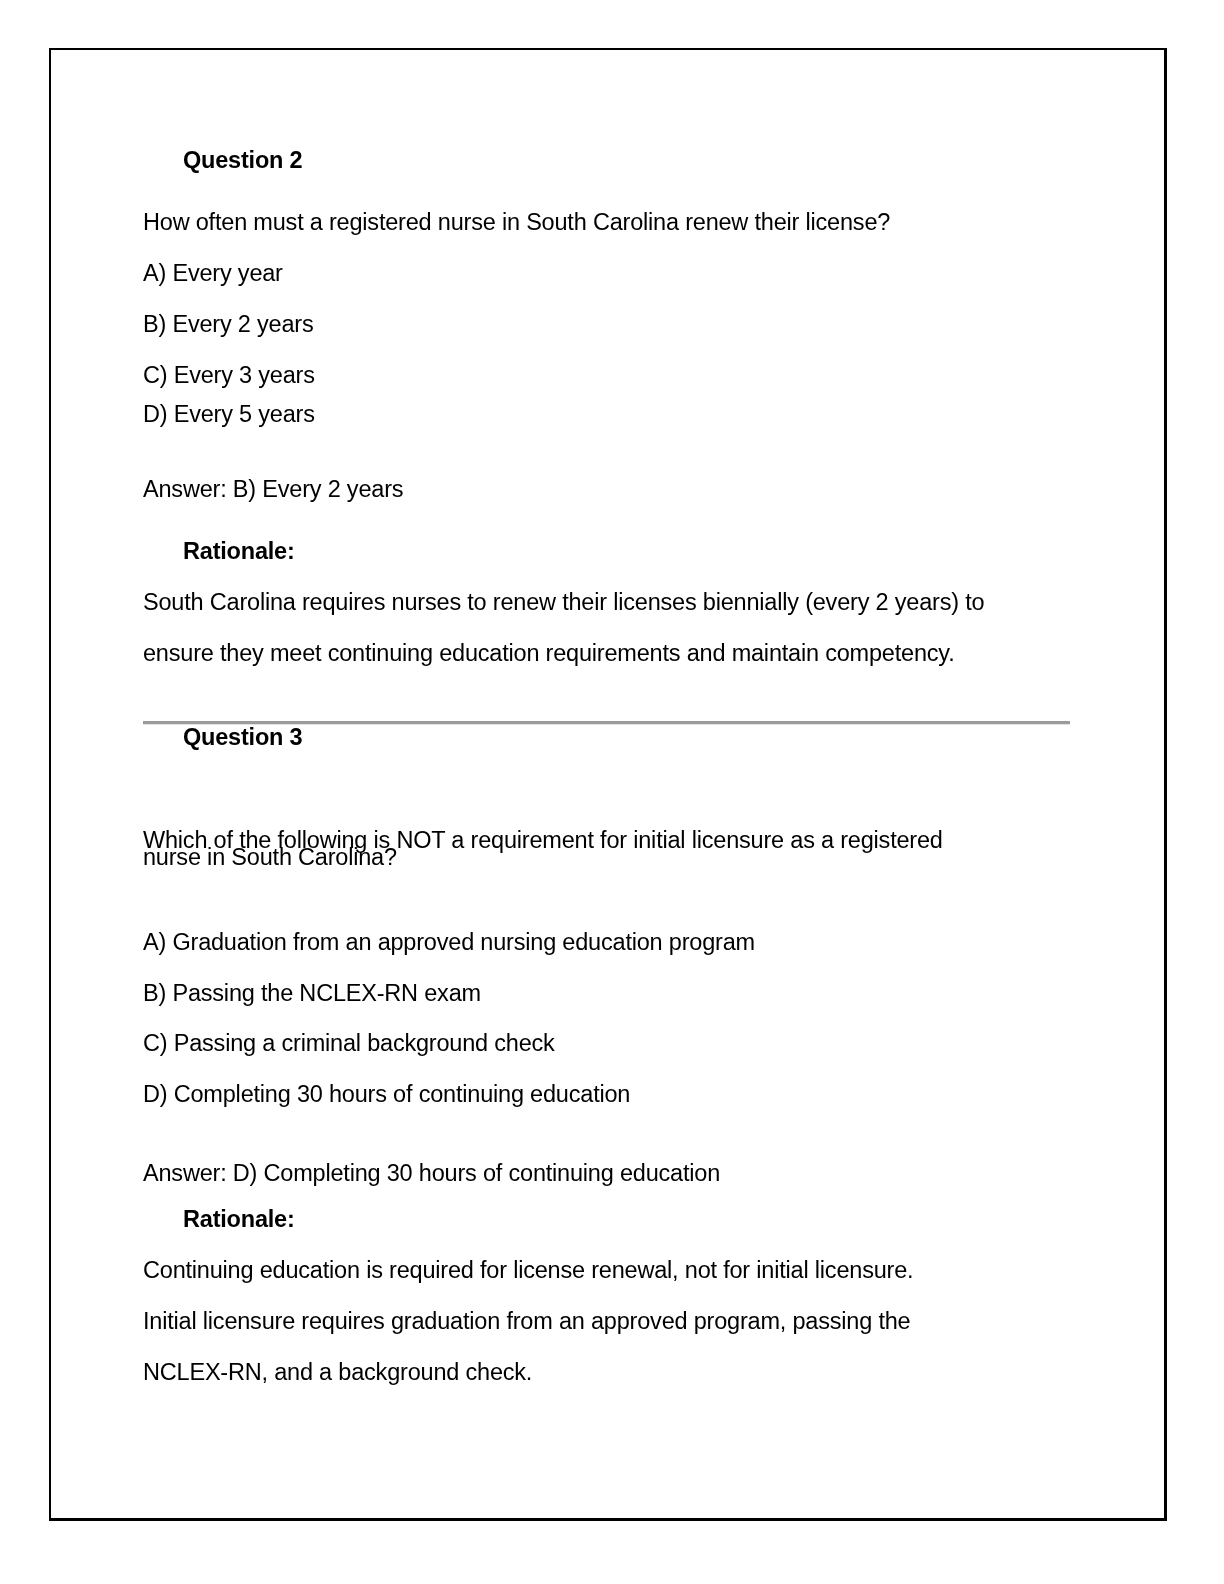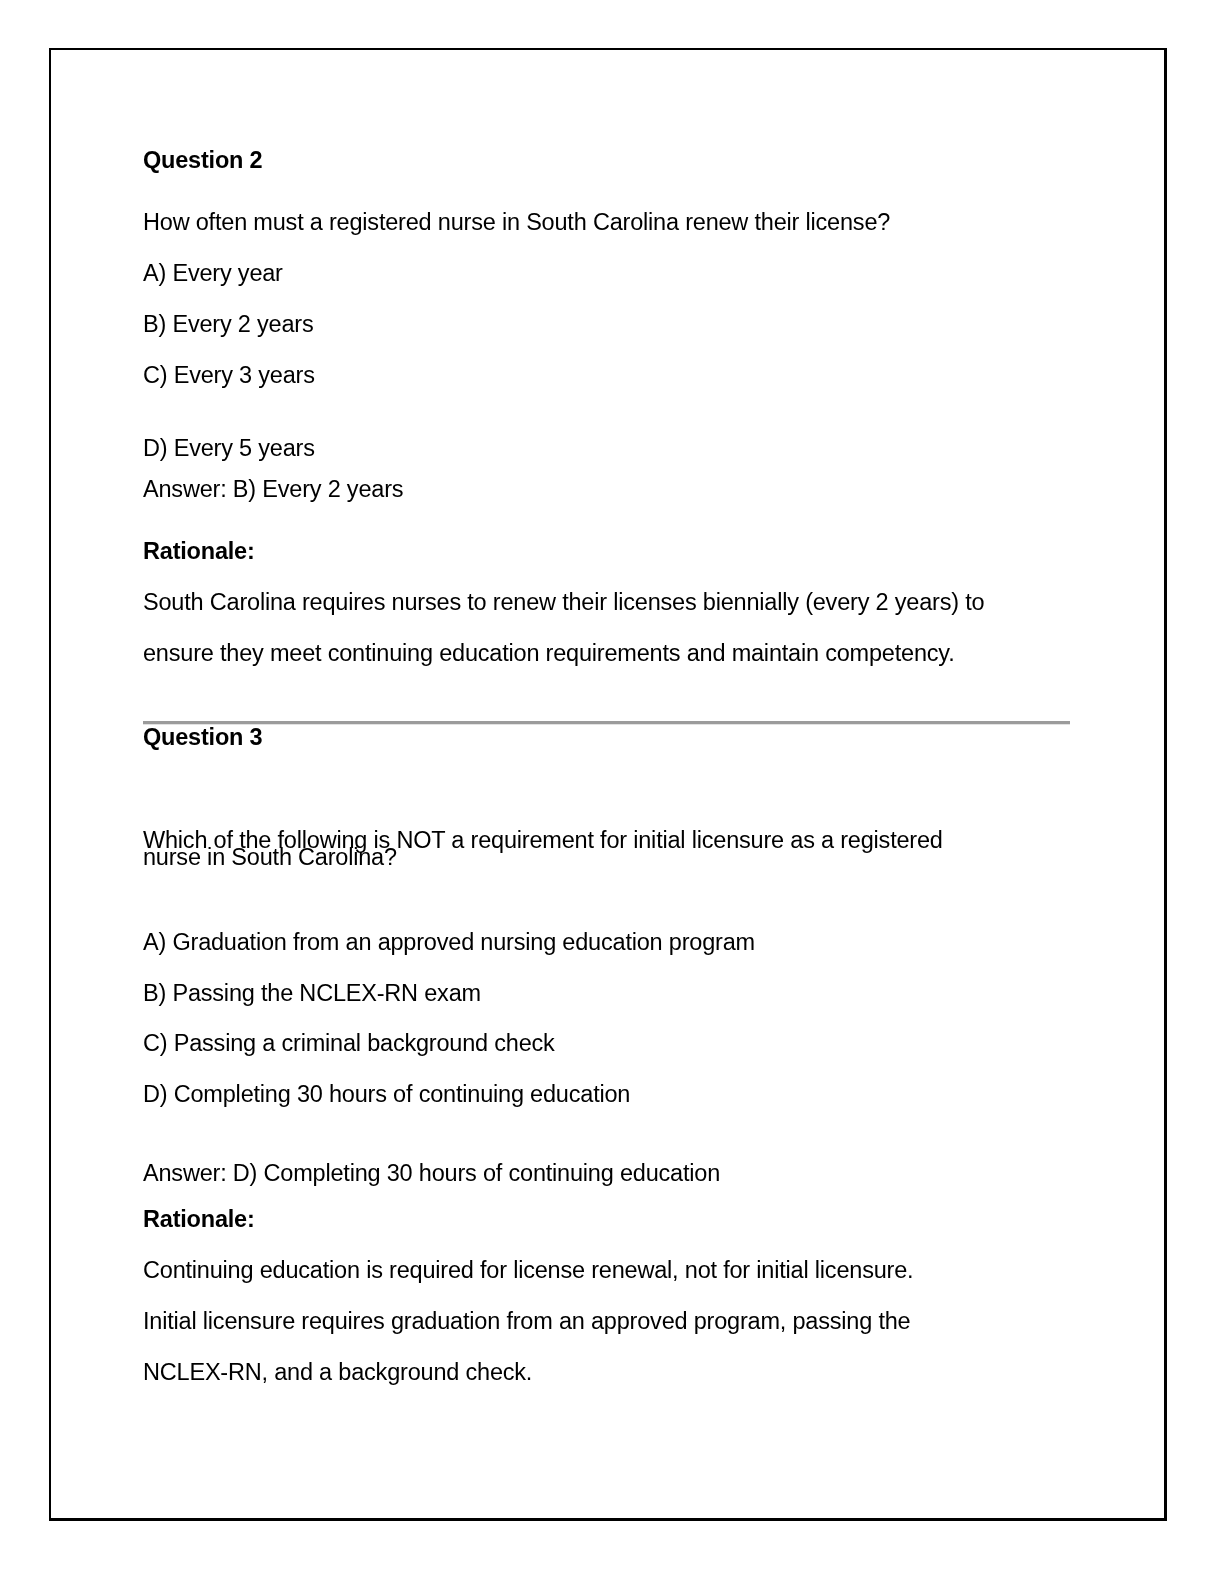--- a/index.html
+++ b/index.html
@@ -3,37 +3,37 @@
 <meta charset="utf-8">
 <style>
   html, body { margin: 0; padding: 0; background: #ffffff; }
   body { width: 1224px; height: 1584px; position: relative; overflow: hidden;
          font-family: "Liberation Sans", sans-serif; color: #000; }
   .page-border { position: absolute; left: 49px; top: 48px; width: 1113px; height: 1468px;
          border-top: 2px solid #000; border-left: 2px solid #000;
          border-right: 3px solid #000; border-bottom: 3px solid #000; box-sizing: content-box; }
   .line { position: absolute; left: 143px; font-size: 23.5px; line-height: 30px; white-space: nowrap;
           transform: translateY(-15px); letter-spacing: -0.2px; }
-  .heading { font-weight: bold; }
+  .heading { font-weight: bold; margin-left: 40px; }
   .bold { font-weight: normal; }
   .separator { position: absolute; left: 143px; top: 721px; width: 927px; height: 3px;
                background: #9b9b9b; border-bottom: 1px solid #e2e2e2; }
 </style>
 </head>
 <body>
 
 <div class="page-border"></div>
 
 <div>
   <div class="line heading" style="top:160px">Question 2</div>
   <div class="line" style="top:222px">How often must a registered nurse in South Carolina renew their license?</div>
   <div class="line" style="top:273px">A) Every year</div>
   <div class="line" style="top:324px">B) Every 2 years</div>
   <div class="line" style="top:375px">C) Every 3 years</div>
-  <div class="line" style="top:448px">D) Every 5 years</div>
+  <div class="line" style="top:414px">D) Every 5 years</div>
   <div class="line" style="top:489px">
     <span class="bold" style="white-space: pre;">Answer:</span><span style="white-space: pre;"> B) Every 2 years</span>
   </div>
   <div class="line heading" style="top:551px">Rationale:</div>
   <div class="line" style="top:602px">South Carolina requires nurses to renew their licenses biennially (every 2 years) to</div>
   <div class="line" style="top:653px">ensure they meet continuing education requirements and maintain competency.</div>
 </div>
 
 <div class="separator"></div>
 

